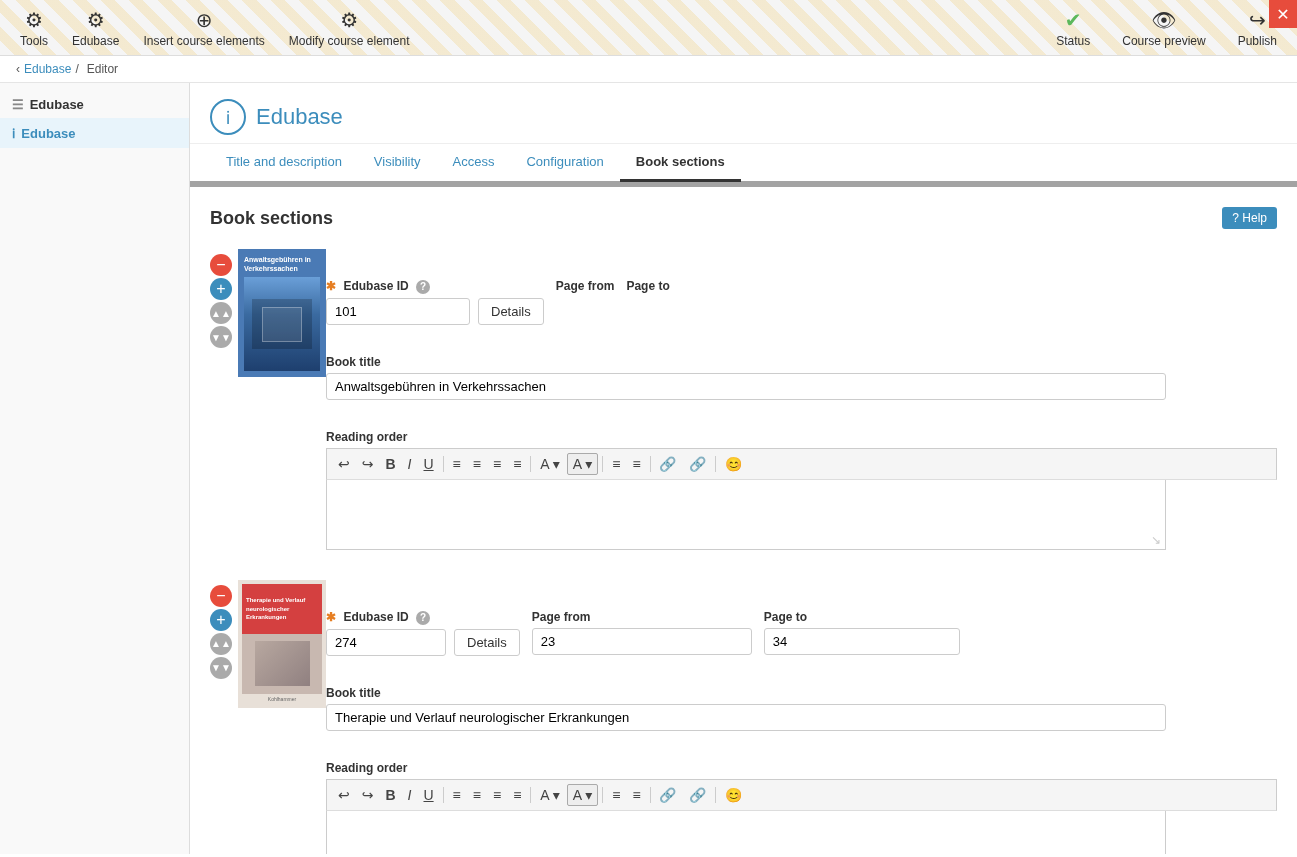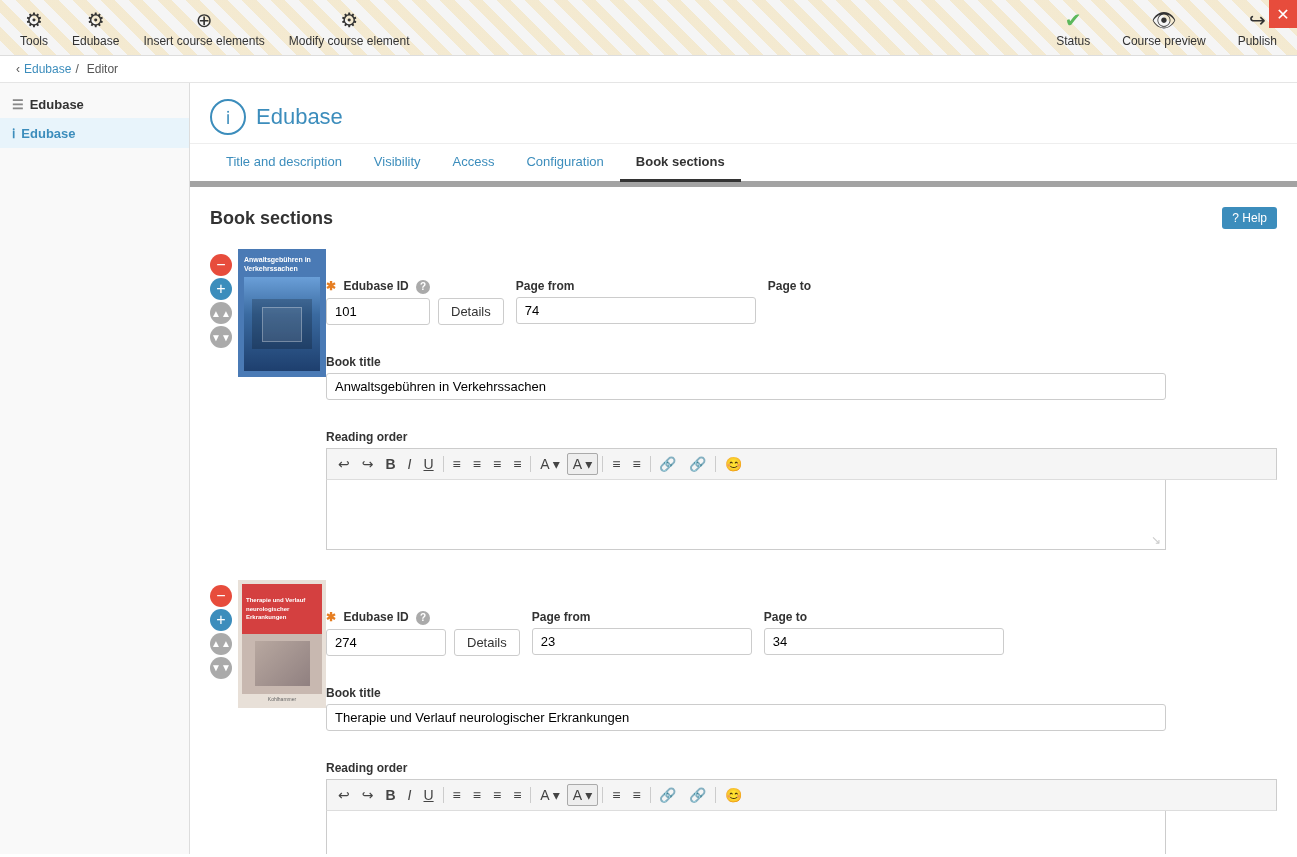--- a/index.html
+++ b/index.html
@@ -520,27 +520,26 @@
 
         <div class="book-form">
           <div class="form-row">
             <div class="field-group">
               <label>
                 <span class="required">✱</span>
                 <span>Edubase ID</span>
                 <span class="help-icon">?</span>
               </label>
               <div class="id-row">
-                <input type="text" style="width: 104px;" value="101">
+                <input type="text" style="width: 144px;" value="101">
                 <button class="details-btn">Details</button>
               </div>
             </div>
             <div class="field-group page-from">
               <label>Page from</label>
-              <input type="text" style="width: 240px;" value="74">
             </div>
             <div class="field-group page-to">
               <label>Page to</label>
             </div>
           </div>
 
           <div class="field-group" style="margin-bottom:10px;">
             <label>Book title</label>
             <input type="text" class="book-title-input" style="width: 840px;" value="Anwaltsgebühren in Verkehrssachen">
           </div>
@@ -606,21 +605,21 @@
                 <input type="text" style="width: 120px;" value="274">
                 <button class="details-btn">Details</button>
               </div>
             </div>
             <div class="field-group page-from">
               <label>Page from</label>
               <input type="text" style="width: 220px;" value="23">
             </div>
             <div class="field-group page-to">
               <label>Page to</label>
-              <input type="text" style="width: 240px;" value="34">
+              <input type="text" style="width: 196px;" value="34">
             </div>
           </div>
 
           <div class="field-group" style="margin-bottom:10px;">
             <label>Book title</label>
             <input type="text" class="book-title-input" style="width: 840px;" value="Therapie und Verlauf neurologischer Erkrankungen">
           </div>
 
           <div class="field-group">
             <label>Reading order</label>

